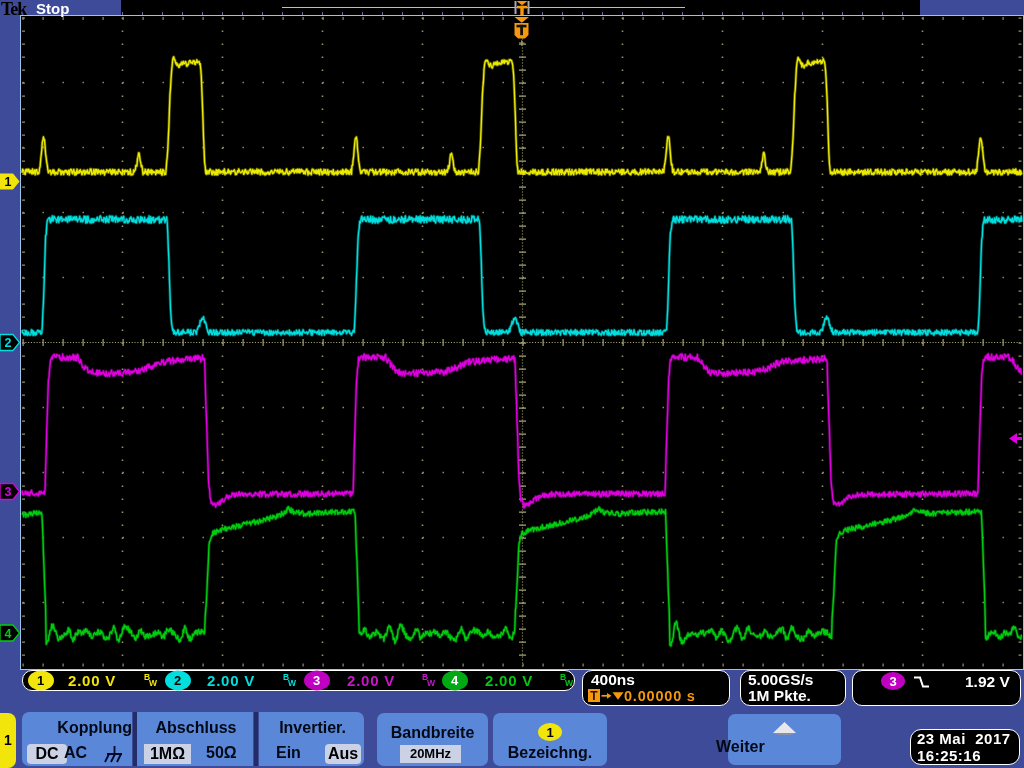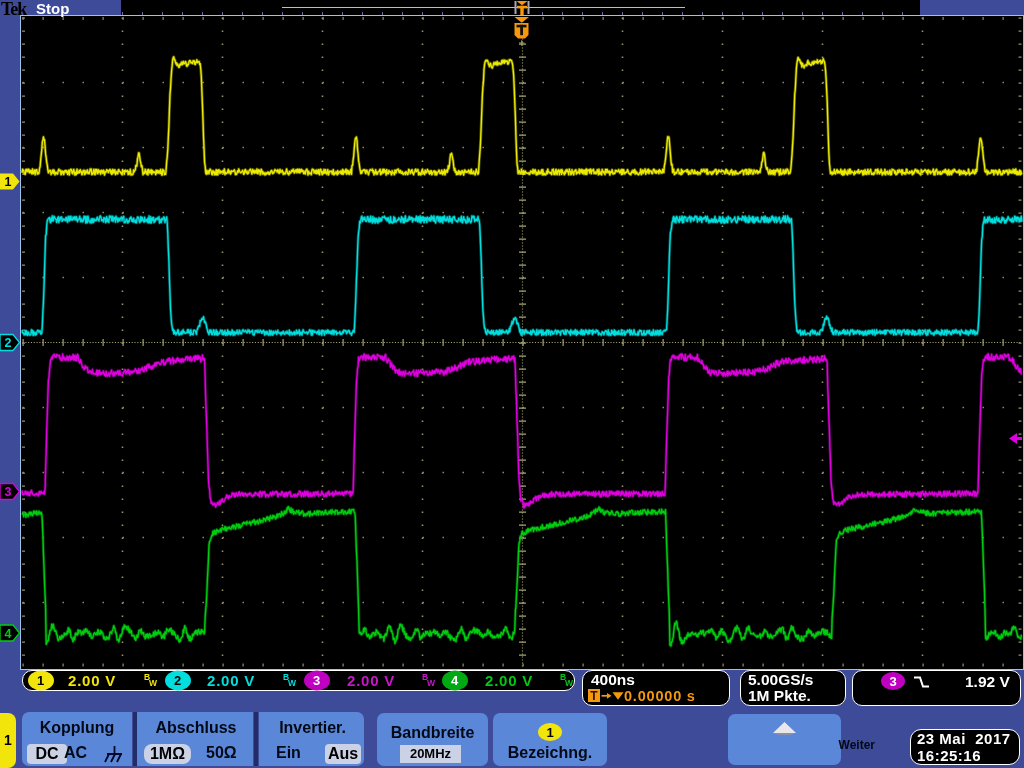--- a/index.html
+++ b/index.html
@@ -146,45 +146,45 @@
 
 <div class="abs" style="left:22px;top:712px;width:110px;height:54px;background:#5b87d9;border-radius:7px 0 0 7px;"></div>
 <div class="abs" style="left:133px;top:712px;width:4px;height:54px;background:#222c66;"></div>
 <div class="abs" style="left:137px;top:712px;width:116px;height:54px;background:#5b87d9;"></div>
 <div class="abs" style="left:254px;top:712px;width:4px;height:54px;background:#222c66;"></div>
 <div class="abs" style="left:259px;top:712px;width:105px;height:54px;background:#5b87d9;border-radius:0 7px 7px 0;"></div>
 <div class="abs" style="left:377px;top:713px;width:111px;height:53px;background:#5b87d9;border-radius:7px;"></div>
 <div class="abs" style="left:493px;top:713px;width:114px;height:53px;background:#5b87d9;border-radius:7px;"></div>
 <div class="abs" style="left:728px;top:714px;width:113px;height:51px;background:#5b87d9;border-radius:7px;"></div>
 
-<div class="abs bold" style="left:22px;top:719px;width:110px;text-align:center;font-size:16px;color:#020916;">Kopplung</div>
+<div class="abs bold" style="left:22px;top:719px;width:110px;text-align:right;font-size:16px;color:#020916;">Kopplung</div>
 <div class="abs bold" style="left:27px;top:744px;width:40px;height:20px;background:#ccd2e6;border-radius:4px;color:#000;font-size:16px;text-align:center;line-height:20px;">DC</div>
 <div class="abs bold" style="left:64px;top:744px;font-size:16px;color:#020916;">AC</div>
 <svg class="abs" style="left:103px;top:745px" width="22" height="20">
 <g stroke="#00082a" stroke-width="1.8" fill="none">
 <path d="M11.5,1 V9 M4,9 H19 M6,9 L2,17 M12,9 L8,17 M18,9 L14,17"></path>
 </g>
 </svg>
 
 <div class="abs bold" style="left:139px;top:719px;width:114px;text-align:center;font-size:16px;color:#020916;">Abschluss</div>
-<div class="abs bold" style="left:144px;top:744px;width:47px;height:20px;background:#ccd2e6;border-radius:8px;color:#000;font-size:16px;text-align:center;line-height:20px;">1MΩ</div>
+<div class="abs bold" style="left:144px;top:744px;width:47px;height:20px;background:#ccd2e6;border-radius:0;color:#000;font-size:16px;text-align:center;line-height:20px;">1MΩ</div>
 <div class="abs bold" style="left:206px;top:744px;font-size:16px;color:#020916;">50Ω</div>
 
 <div class="abs bold" style="left:259px;top:719px;width:107px;text-align:center;font-size:16px;color:#020916;">Invertier.</div>
 <div class="abs bold" style="left:276px;top:744px;font-size:16px;color:#020916;">Ein</div>
 <div class="abs bold" style="left:325px;top:744px;width:36px;height:20px;background:#ccd2e6;border-radius:4px;color:#000;font-size:16px;text-align:center;line-height:20px;">Aus</div>
 
 <div class="abs bold" style="left:377px;top:724px;width:111px;text-align:center;font-size:16px;color:#020916;">Bandbreite</div>
 <div class="abs bold" style="left:400px;top:745px;width:61px;height:18px;background:#ccd2e6;color:#000;font-size:13px;text-align:center;line-height:18px;">20MHz</div>
 
 <svg class="abs" style="left:493px;top:722px" width="114" height="20">
     <ellipse cx="57" cy="10" rx="12" ry="9" fill="#f2e50c"></ellipse>
     <text x="57" y="14.5" font-family="Liberation Sans" font-size="13" font-weight="bold" fill="#000" text-anchor="middle">1</text>
   </svg>
 <div class="abs bold" style="left:493px;top:744px;width:114px;text-align:center;font-size:16px;color:#020916;">Bezeichng.</div>
 
 <svg class="abs" style="left:728px;top:720px" width="113" height="16">
     <polygon points="56.5,2 68,13 45,13" fill="#e8e8ec"></polygon>
     <polygon points="45,13 68,13 62,15 51,15" fill="#8890a8"></polygon>
   </svg>
-<div class="abs bold" style="left:762px;top:738px;width:113px;text-align:right;font-size:12px;color:#020916;">Weiter</div>
+<div class="abs bold" style="left:716px;top:738px;width:113px;text-align:left;font-size:16px;color:#020916;">Weiter</div>
 
 <div class="abs" style="left:910px;top:729px;width:110px;height:36px;background:#000;border:1.5px solid #fff;border-radius:11px;color:#fff;font-weight:bold;font-size:15px;line-height:16.5px;padding:1px 0 0 6px;letter-spacing:0.5px;">23 Mai&nbsp; 2017<br>16:25:16</div>
 
 </body></html>

